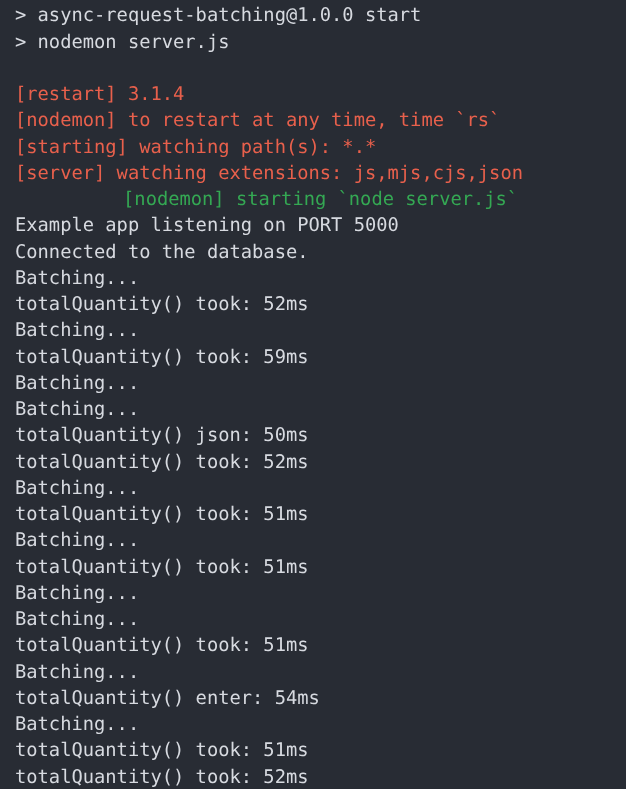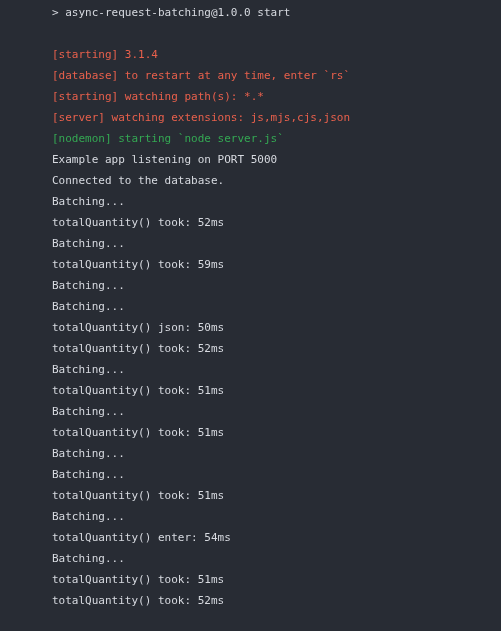--- a/index.html
+++ b/index.html
@@ -17,41 +17,41 @@
   #terminal {
     width: 501px;
     height: 631px;
     background: #282c34;
     box-sizing: border-box;
     padding: 2px 0 0 12px;
     overflow: hidden;
     position: relative;
   }
   .line {
-    font-size: 11px;
+    font-size: 15px;
     line-height: 21px;
     height: 21px;
     white-space: pre;
     letter-spacing: 0px;
     color: #d7dae0;
-    margin-left: 40px;
   }
   .c-default { color: #d7dae0; }
   .c-orange  { color: #e8604c; }
-  .c-green   { color: #34a853; }
+  .c-green   { color: #34a853; text-align: center; }
 </style>
 </head>
 <body>
 
 <div id="terminal">
   <div id="output">
       <div class="line c-default">&gt; async-request-batching@1.0.0 start</div>
+      <div class="line c-default">&gt; nodemon server.js</div>
       <div class="line c-default"></div>
-      <div class="line c-orange">[starting] 3.1.4</div>
-      <div class="line c-orange">[database] to restart at any time, enter `rs`</div>
+      <div class="line c-orange">[restart] 3.1.4</div>
+      <div class="line c-orange">[nodemon] to restart at any time, time `rs`</div>
       <div class="line c-orange">[starting] watching path(s): *.*</div>
       <div class="line c-orange">[server] watching extensions: js,mjs,cjs,json</div>
       <div class="line c-green">[nodemon] starting `node server.js`</div>
       <div class="line c-default">Example app listening on PORT 5000</div>
       <div class="line c-default">Connected to the database.</div>
       <div class="line c-default">Batching...</div>
       <div class="line c-default">totalQuantity() took: 52ms</div>
       <div class="line c-default">Batching...</div>
       <div class="line c-default">totalQuantity() took: 59ms</div>
       <div class="line c-default">Batching...</div>

